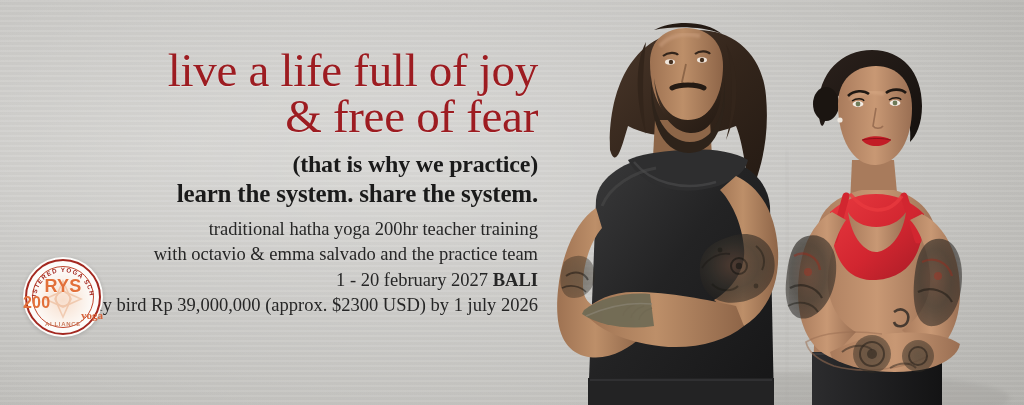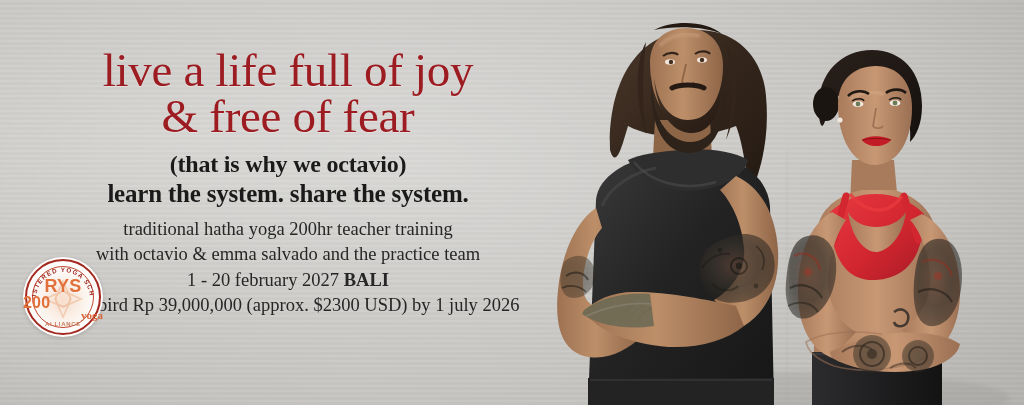--- a/index.html
+++ b/index.html
@@ -32,21 +32,21 @@
     position:absolute; inset:0;
     background:radial-gradient(95% 130% at 40% 40%, rgba(255,255,255,0.22) 0%, rgba(255,255,255,0) 55%, rgba(60,58,55,0.16) 100%);
     pointer-events:none;
   }
 
   
   .copy {
     position:absolute;
     left:38px; top:48px;
     width:500px;
-    text-align:center;
+    text-align:right;
     z-index:6;
   }
   .headline {
     color:#9d1c21;
     font-size:47px;
     line-height:0.97;
     font-weight:400;
     letter-spacing:-0.3px;
     text-shadow:0 1px 1px rgba(255,255,255,0.35);
   }
@@ -394,21 +394,21 @@
   </div>
 
   <div class="copy">
 
     <div class="headline">
       <span class="l1">live a life full of joy</span>
       <span class="l2">&amp; free of fear</span>
     </div>
 
     <div class="subline">
-      <span class="s1">(that is why we octavio)</span>
+      <span class="s1">(that is why we practice)</span>
       <span class="s2">learn the system. share the system.</span>
     </div>
 
     <div class="details">
       <div class="line">traditional hatha yoga 200hr teacher training</div>
       <div class="line">with octavio &amp; emma salvado and the practice team</div>
       <div class="line"><span>1 - 20 february 2027 </span><b>BALI</b></div>
       <div class="line early">early bird Rp 39,000,000 (approx. $2300 USD) by 1 july 2026</div>
     </div>
   </div>

